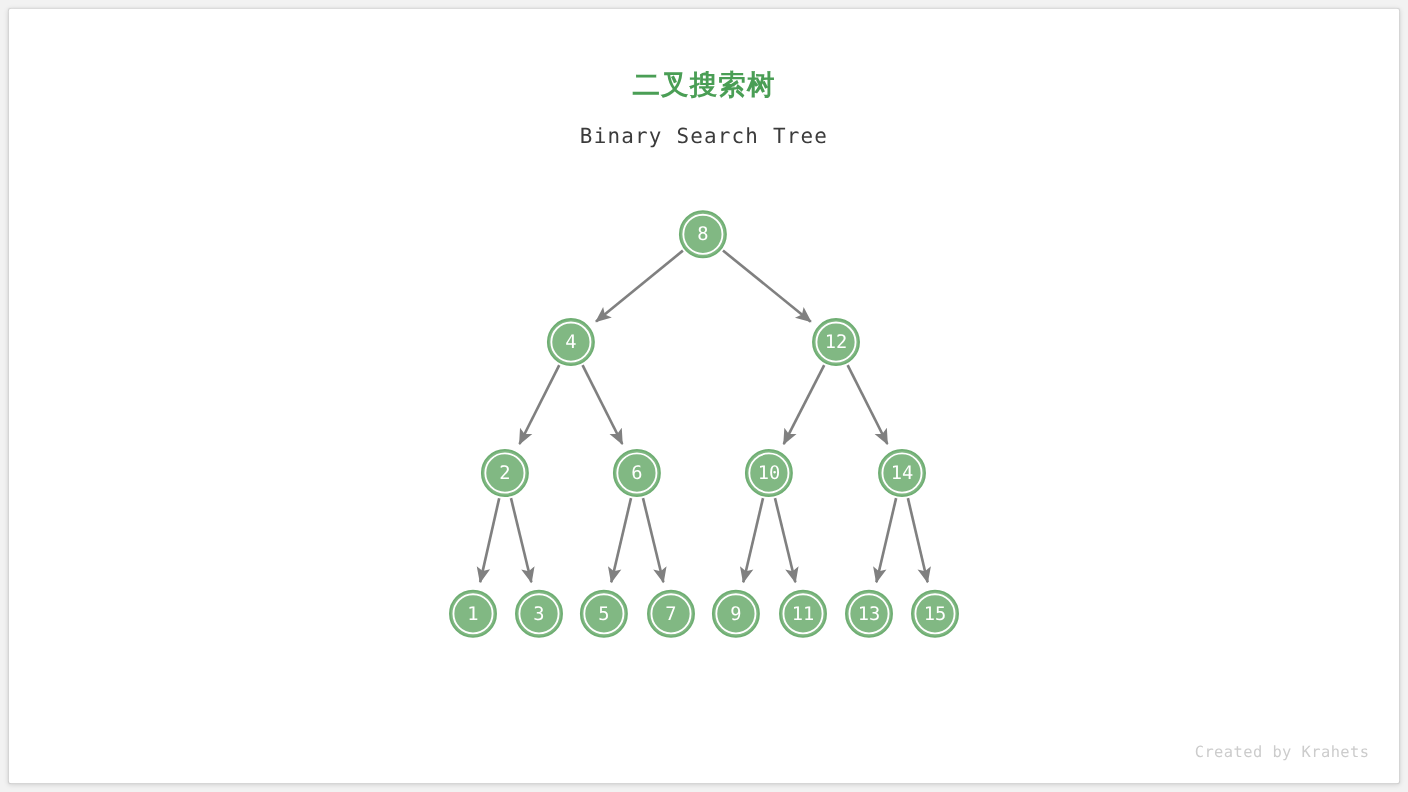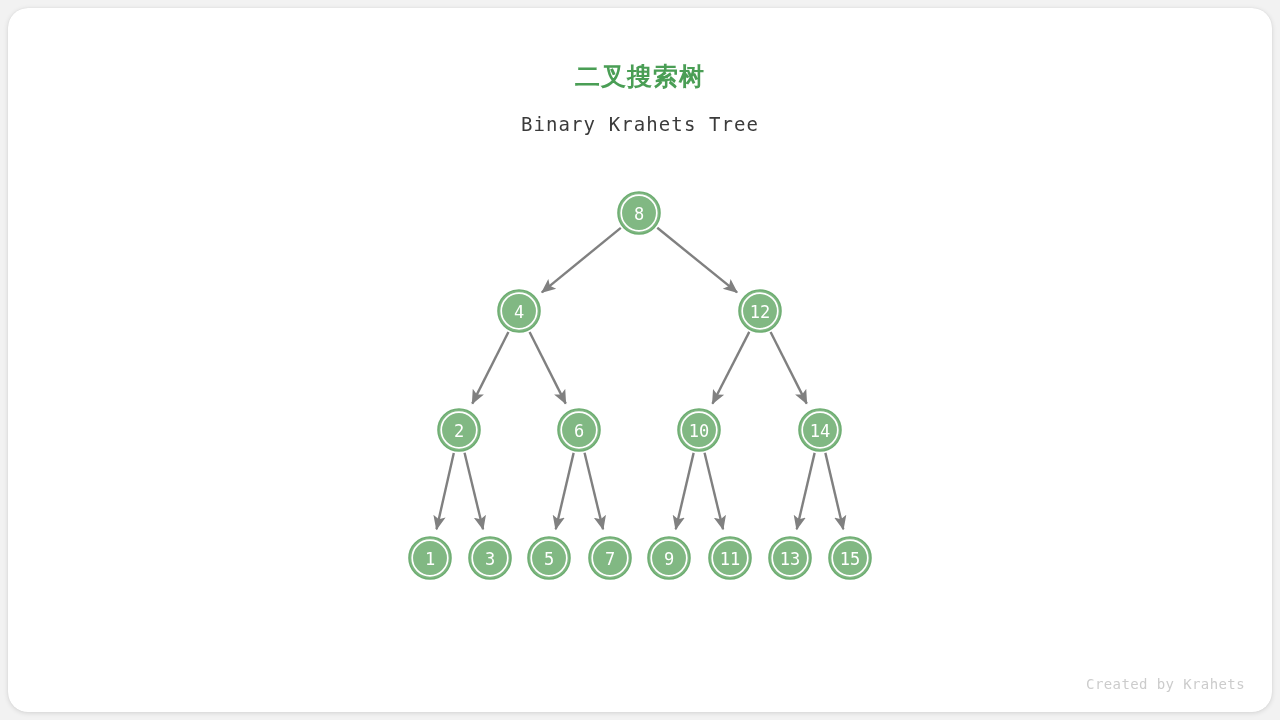--- a/index.html
+++ b/index.html
@@ -13,21 +13,21 @@
     font-family: "Liberation Sans", sans-serif;
     overflow: hidden;
   }
   #card {
     position: absolute;
     left: 8px;
     top: 8px;
     width: 1264px;
     height: 704px;
     background: #ffffff;
-    border-radius: 20px;
+    border-radius: 2px;
     box-shadow: 0 1px 5px rgba(0,0,0,0.13), 0 0 1px rgba(0,0,0,0.10);
     overflow: hidden;
   }
   #title {
     position: absolute;
     left: 0;
     top: 52px;
     width: 100%;
     text-align: center;
     font-family: "Liberation Sans", sans-serif;
@@ -87,21 +87,21 @@
     stroke-width: 2.4;
     fill: none;
   }
 </style>
 </head>
 <body>
 
 <div id="card">
 
   <div id="title">二叉搜索树</div>
-  <div id="subtitle">Binary Krahets Tree</div>
+  <div id="subtitle">Binary Search Tree</div>
 
   <svg id="tree-svg" viewBox="0 0 1264 704">
     <defs>
       <marker id="arrowhead" markerWidth="7" markerHeight="7" refX="5.6" refY="3" orient="auto" markerUnits="strokeWidth">
         <path d="M0,0.4 L6,3 L0,5.6 L1.3,3 Z" fill="#808080"></path>
       </marker>
     </defs>
     <g id="edges-layer">
         <line x1="612.80" y1="219.86" x2="533.85" y2="284.34" class="edge-line" marker-end="url(#arrowhead)"></line>
         <line x1="649.26" y1="219.79" x2="729.08" y2="284.43" class="edge-line" marker-end="url(#arrowhead)"></line>

